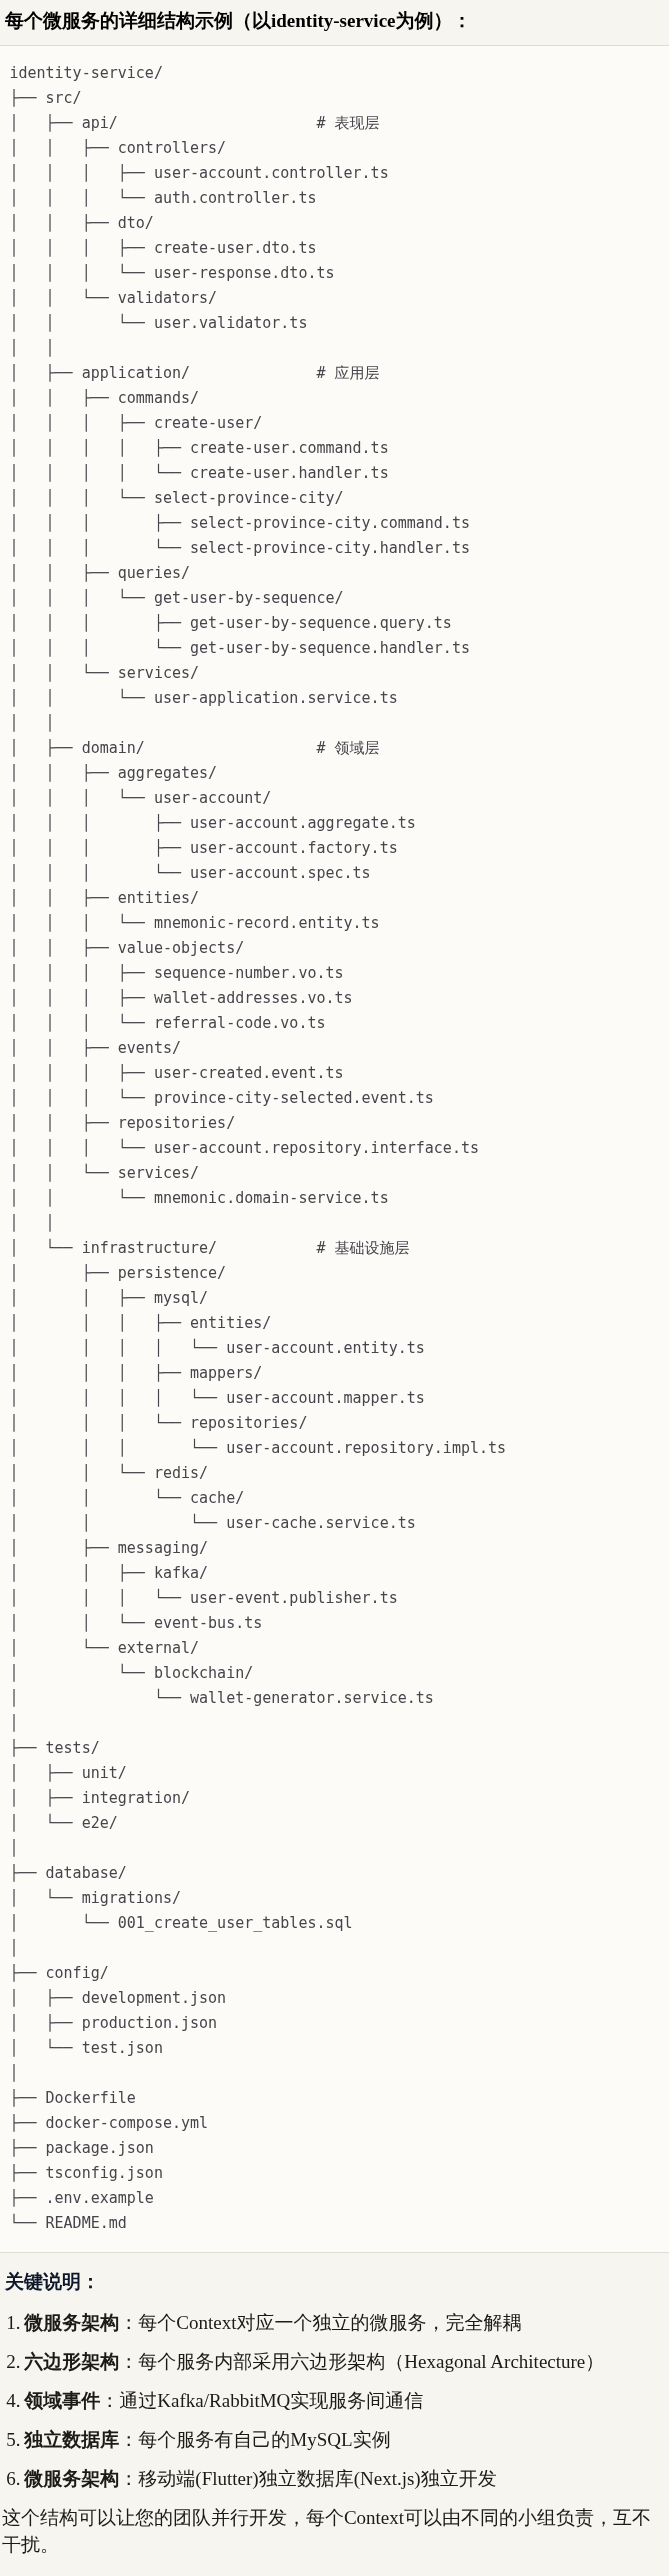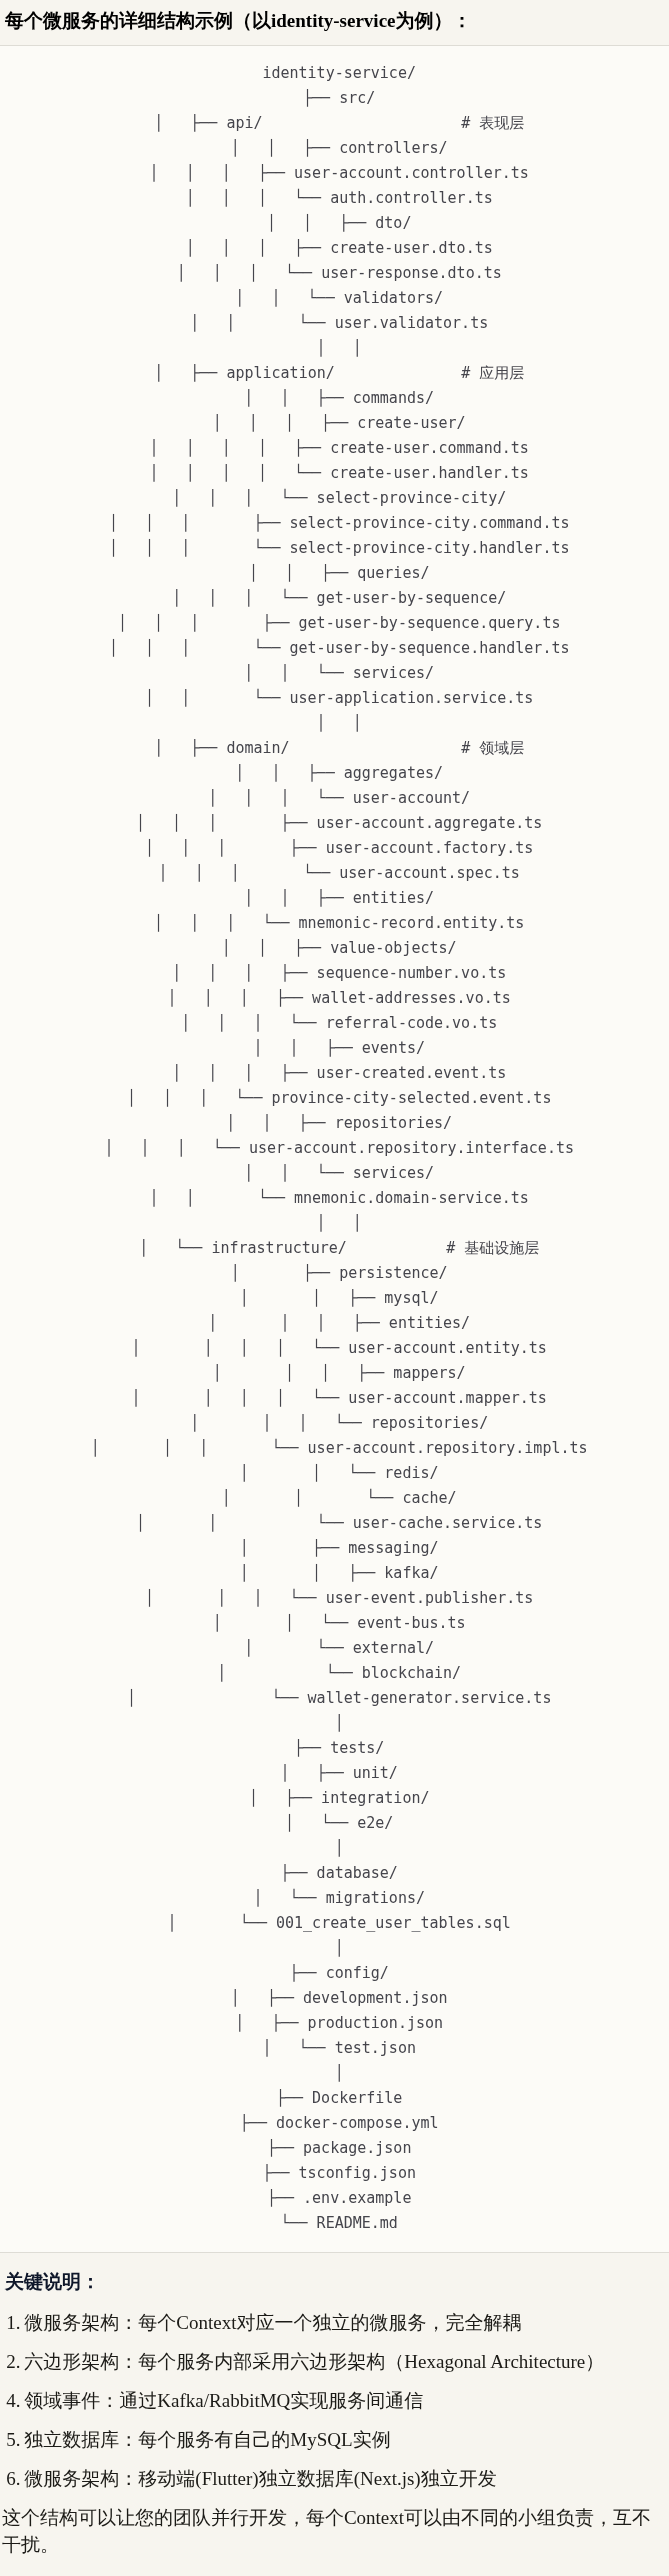--- a/index.html
+++ b/index.html
@@ -29,21 +29,20 @@
     overflow: hidden;
   }
   .file-tree {
     margin: 0;
     font-family: "DejaVu Sans Mono", monospace;
     font-size: 15px;
     line-height: 25px;
     color: #45454C;
     white-space: pre;
     tab-size: 4;
-    text-align: center;
   }
   .notes {
     padding: 0 5px;
   }
   .notes-heading {
     font-size: 19px;
     font-weight: 700;
     line-height: 1.4;
     margin: 16.3px 0 13.8px 0;
     color: #0f172a;
@@ -56,21 +55,21 @@
   .note-item {
     font-size: 19px;
     line-height: 1.4;
     margin: 0 0 12.5px 1.3px;
   }
   .note-marker {
     display: inline;
     margin-right: 3.8px;
   }
   .note-term {
-    font-weight: 400;
+    font-weight: 700;
   }
   .note-sep {
     font-weight: 400;
   }
   .note-desc {
     font-weight: 400;
   }
   .closing-paragraph {
     font-size: 19px;
     line-height: 1.4;

